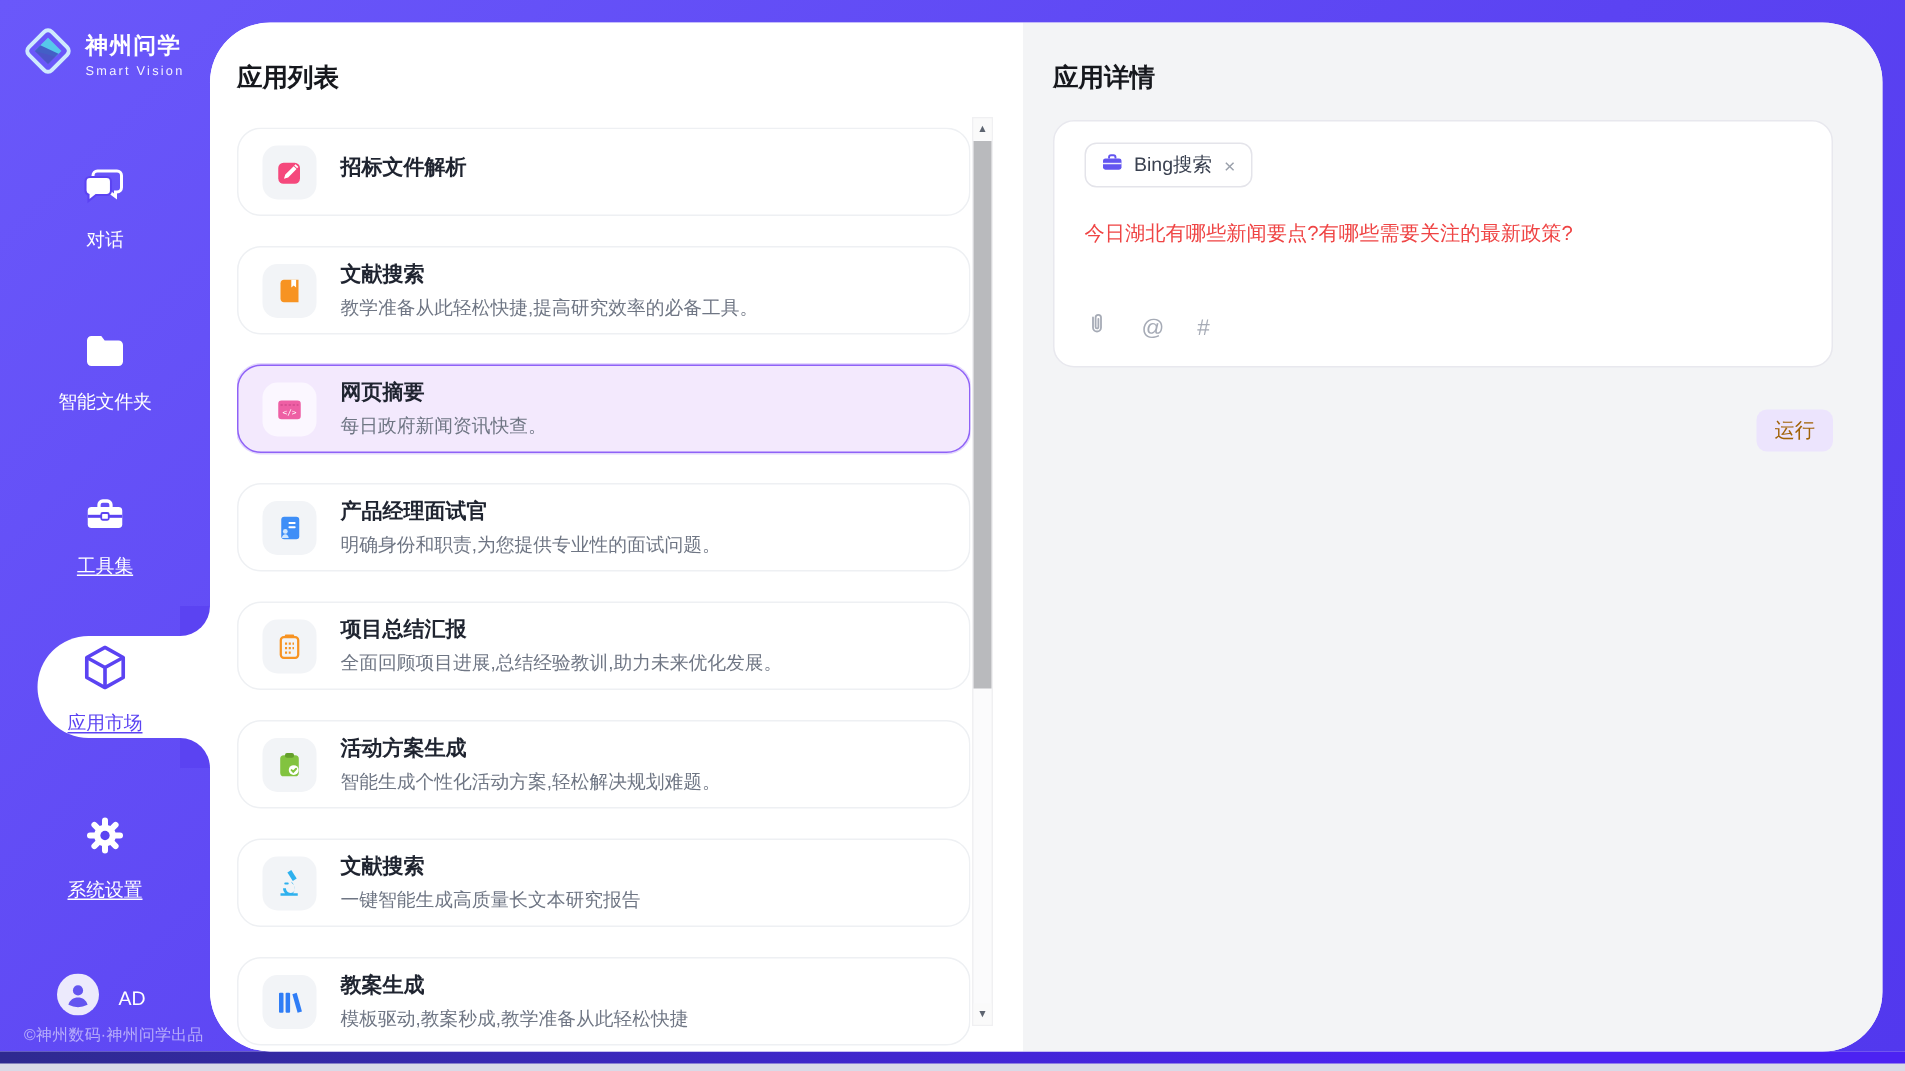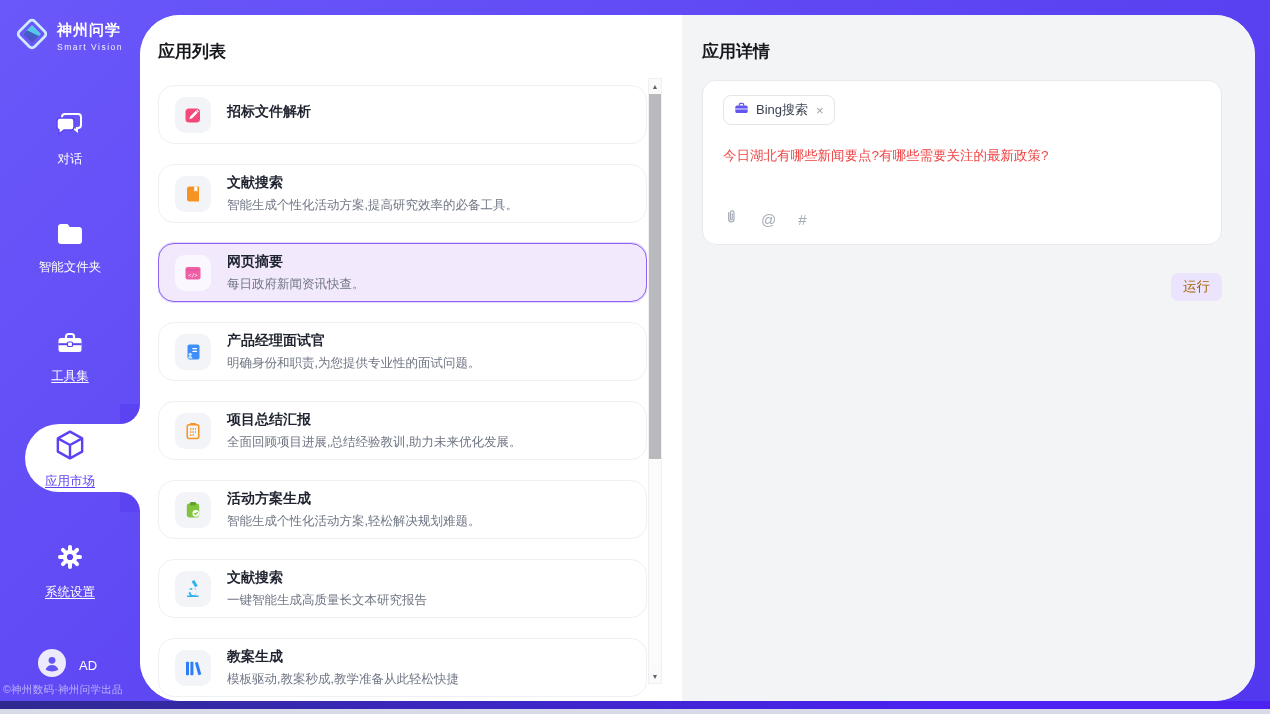--- a/index.html
+++ b/index.html
@@ -26,21 +26,21 @@
   .notch { position:absolute; right:0; width:20px; height:20px; background:#fff; overflow:hidden; }
   .notch-top { top:404px; } .notch-bot { top:492px; }
   .notch i { display:block; width:100%; height:100%; background:#5b43f2; }
   .notch-top i { border-bottom-right-radius:100%; }
   .notch-bot i { border-top-right-radius:100%; }
   .tab-inner { position:absolute; left:25px; top:428px; width:90px; display:flex;
                flex-direction:column; align-items:center; gap:7px; cursor:pointer; }
   .tab-inner .nav-label { color:#5b43f2; }
   .user-row { position:absolute; left:38px; top:649px; display:flex; align-items:center; gap:13px; }
   .user-name { font-size:13px; color:#fff; }
-  .copyright { position:absolute; left:3px; top:683px; width:132px; font-size:10.5px;
+  .copyright { position:absolute; left:16px; top:683px; width:132px; font-size:10.5px;
                color:rgba(255,255,255,.55); letter-spacing:.3px; }
 
   
   .content { position:absolute; left:140px; top:15px; width:1115px; height:686px;
              border-radius:40px; overflow:hidden; display:flex; background:#fff; }
   .left-panel { flex:1; background:#fff; position:relative; }
   .right-panel { width:573px; background:#f3f4f6; position:relative; }
 
   
   .panel-title { font-size:17px; font-weight:bold; color:#16181d; }
@@ -202,21 +202,21 @@
 
       <div class="card">
         <div class="tile">
           <svg width="20" height="20" viewBox="0 0 20 20">
             <path d="M4 4.8c0-1.3 1-2.3 2.3-2.3H16v15H6.3C5 17.5 4 16.5 4 15.2V4.8z" fill="#f79322"></path>
             <path d="M11.2 2.5h3.2v5.2l-1.6-1.3-1.6 1.3V2.5z" fill="#fff"></path>
           </svg>
         </div>
         <div class="card-txt">
           <div class="card-title">文献搜索</div>
-          <div class="card-desc">智能生成个性化活动方案,提高研究效率的必备工具。</div>
+          <div class="card-desc">教学准备从此轻松快捷,提高研究效率的必备工具。</div>
         </div>
       </div>
 
       <div class="card sel">
         <div class="tile">
           <svg width="20" height="20" viewBox="0 0 20 20">
             <rect x="2.5" y="4" width="15" height="12.5" rx="2.2" fill="#ee5fa4"></rect>
             <path d="M4 7h12" stroke="#d14b8e" stroke-width="1" stroke-dasharray="1.5 1.2"></path>
             <text x="10" y="13.6" font-size="5.2" fill="#fff" text-anchor="middle" font-family="DejaVu Sans Mono,monospace">&lt;/&gt;</text>
           </svg>

